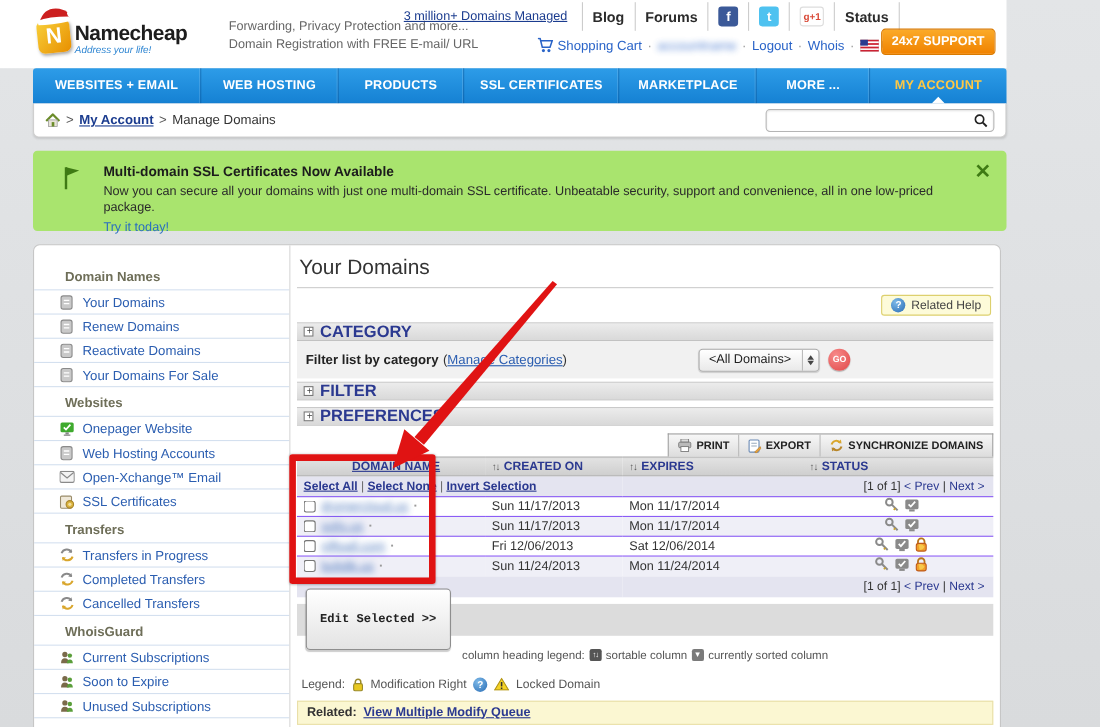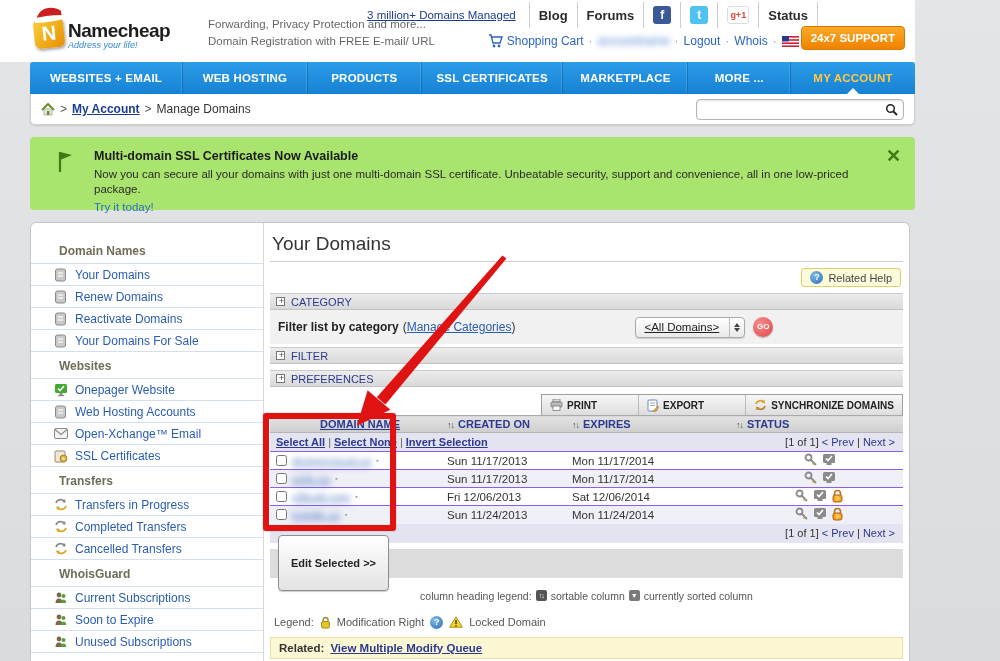--- a/index.html
+++ b/index.html
@@ -126,51 +126,51 @@
 
   .panel-bar {
     height:17px; background:linear-gradient(180deg,#ececec,#d9d9d9);
     border-top:1px solid #c9c9c9; border-bottom:1px solid #c2c2c2;
     display:flex; align-items:center; gap:6px; padding-left:6px; margin-top:3px; cursor:pointer;
   }
   .plus-box {
     width:9px; height:9px; border:1px solid #777; background:#fff; position:relative; flex-shrink:0;
   }
   .plus-box::before { content:"+"; position:absolute; left:0; top:-3px; width:9px; text-align:center; font-size:9px; color:#444; line-height:13px; }
-  .panel-label { font-size:11px; font-weight:normal; color:#2b3990;text-align:right; }
+  .panel-label { font-size:15px; font-weight:bold; color:#2b3990;text-align:right; }
 
   .filter-row { background:#f1f1f1; height:34px; display:flex; align-items:center; padding-left:8px; font-size:12px; }
   .filter-row b { color:#222; }
   .mc-link { color:#2a5db0; text-decoration:underline; }
   .select-ctl {
     margin-left:120px; display:flex; align-items:center; height:21px; border:1px solid #aaa;
     border-radius:4px; background:linear-gradient(180deg,#fff,#e9e9e9); padding-left:8px; cursor:pointer;
     box-shadow:0 1px 1px rgba(0,0,0,.15);
   }
-  .select-ctl .val { font-size:11.5px; color:#222; padding-right:10px;text-decoration:underline; }
+  .select-ctl .val { font-size:11.5px; color:#222; padding-right:10px; }
   .stepper { width:15px; height:100%; border-left:1px solid #bbb; display:flex; flex-direction:column; align-items:center; justify-content:center; gap:1px; }
   .stepper i { width:0; height:0; border-left:3px solid transparent; border-right:3px solid transparent; }
   .stepper .up { border-bottom:4px solid #444; }
   .stepper .dn { border-top:4px solid #444; }
   .go-btn {
     margin-left:8px; width:20px; height:20px; border-radius:50%;
     background:radial-gradient(circle at 35% 30%,#f78a8a,#e04848);
     color:#fff; font-size:8px; font-weight:bold; text-align:center; line-height:20px; cursor:pointer;
     box-shadow:0 1px 1px rgba(0,0,0,.3);
   }
 
   
   .toolbar-row { display:flex; justify-content:flex-end; margin-top:7px; }
   .toolbar {
     display:flex; align-items:center; height:21px; border:1px solid #9e9e9e; border-bottom:none;
     background:linear-gradient(180deg,#f7f7f7,#ddd);
   }
   .tool { display:flex; align-items:center; gap:4px; font-size:10px; font-weight:bold; color:#222;
           padding:0 8px; cursor:pointer; height:100%; }
-  .tool + .tool { border-left:1px solid #bbb;margin-left:33px; }
+  .tool + .tool { border-left:1px solid #bbb; }
 
   
   table.domains { width:100%; border-collapse:collapse; table-layout:fixed; }
   table.domains col.c1 { width:171px; } table.domains col.c2 { width:125px; }
   table.domains col.c3 { width:164px; } table.domains col.c4 { width:auto; }
   .thead-row th {
     background:linear-gradient(180deg,#e2e2e2,#cecece); border-top:1px solid #aaa; border-bottom:1px solid #b5b5b5;
     font-size:11px; font-weight:bold; color:#2b3990; text-align:left; height:17px; padding-left:6px; white-space:nowrap;
   }
   .sort-glyph { font-size:9px; color:#555; margin-right:4px; letter-spacing:-1px; }
@@ -188,21 +188,21 @@
   .dom-link { color:#2a5db0; text-decoration:underline; font-size:11.5px; }
   .sup-mark { font-size:7px; color:#999; vertical-align:super; }
   .status-cell { text-align:center; }
   .status-icons { display:inline-flex; align-items:center; gap:4px; }
 
   
   .edit-bar { background:#dcdcdc; height:29px; display:flex; align-items:center; padding-left:8px; margin-top:6px; }
   .edit-btn {
     background:linear-gradient(180deg,#fff,#e3e3e3); border:1px solid #8e8e8e; border-radius:4px;
     font-size:11px; font-weight:bold; color:#222; padding:21px 12px; cursor:pointer;
-    box-shadow:0 1px 1px rgba(0,0,0,.2); font-family:Liberation Sans, sans-serif;
+    box-shadow:0 1px 1px rgba(0,0,0,.2); font-family:Liberation Mono, monospace;
   }
   .col-legend { text-align:center; font-size:10.5px; color:#555; margin-top:12px;
                 display:flex; align-items:center; justify-content:center; gap:4px; }
   .mini-ic { width:11px; height:11px; border-radius:2px; display:inline-flex; align-items:center; justify-content:center;
              font-size:7px; color:#fff; }
   .mini-sort { background:#555; letter-spacing:-1px; }
   .mini-sorted { background:#7a7a7a; }
   .legend-row { display:flex; align-items:center; gap:6px; font-size:11px; color:#555; margin:14px 0 8px 4px; }
   .related-bar {
     background:#fbf7d2; border:1px solid #e9dfa8; height:22px; display:flex; align-items:center;

